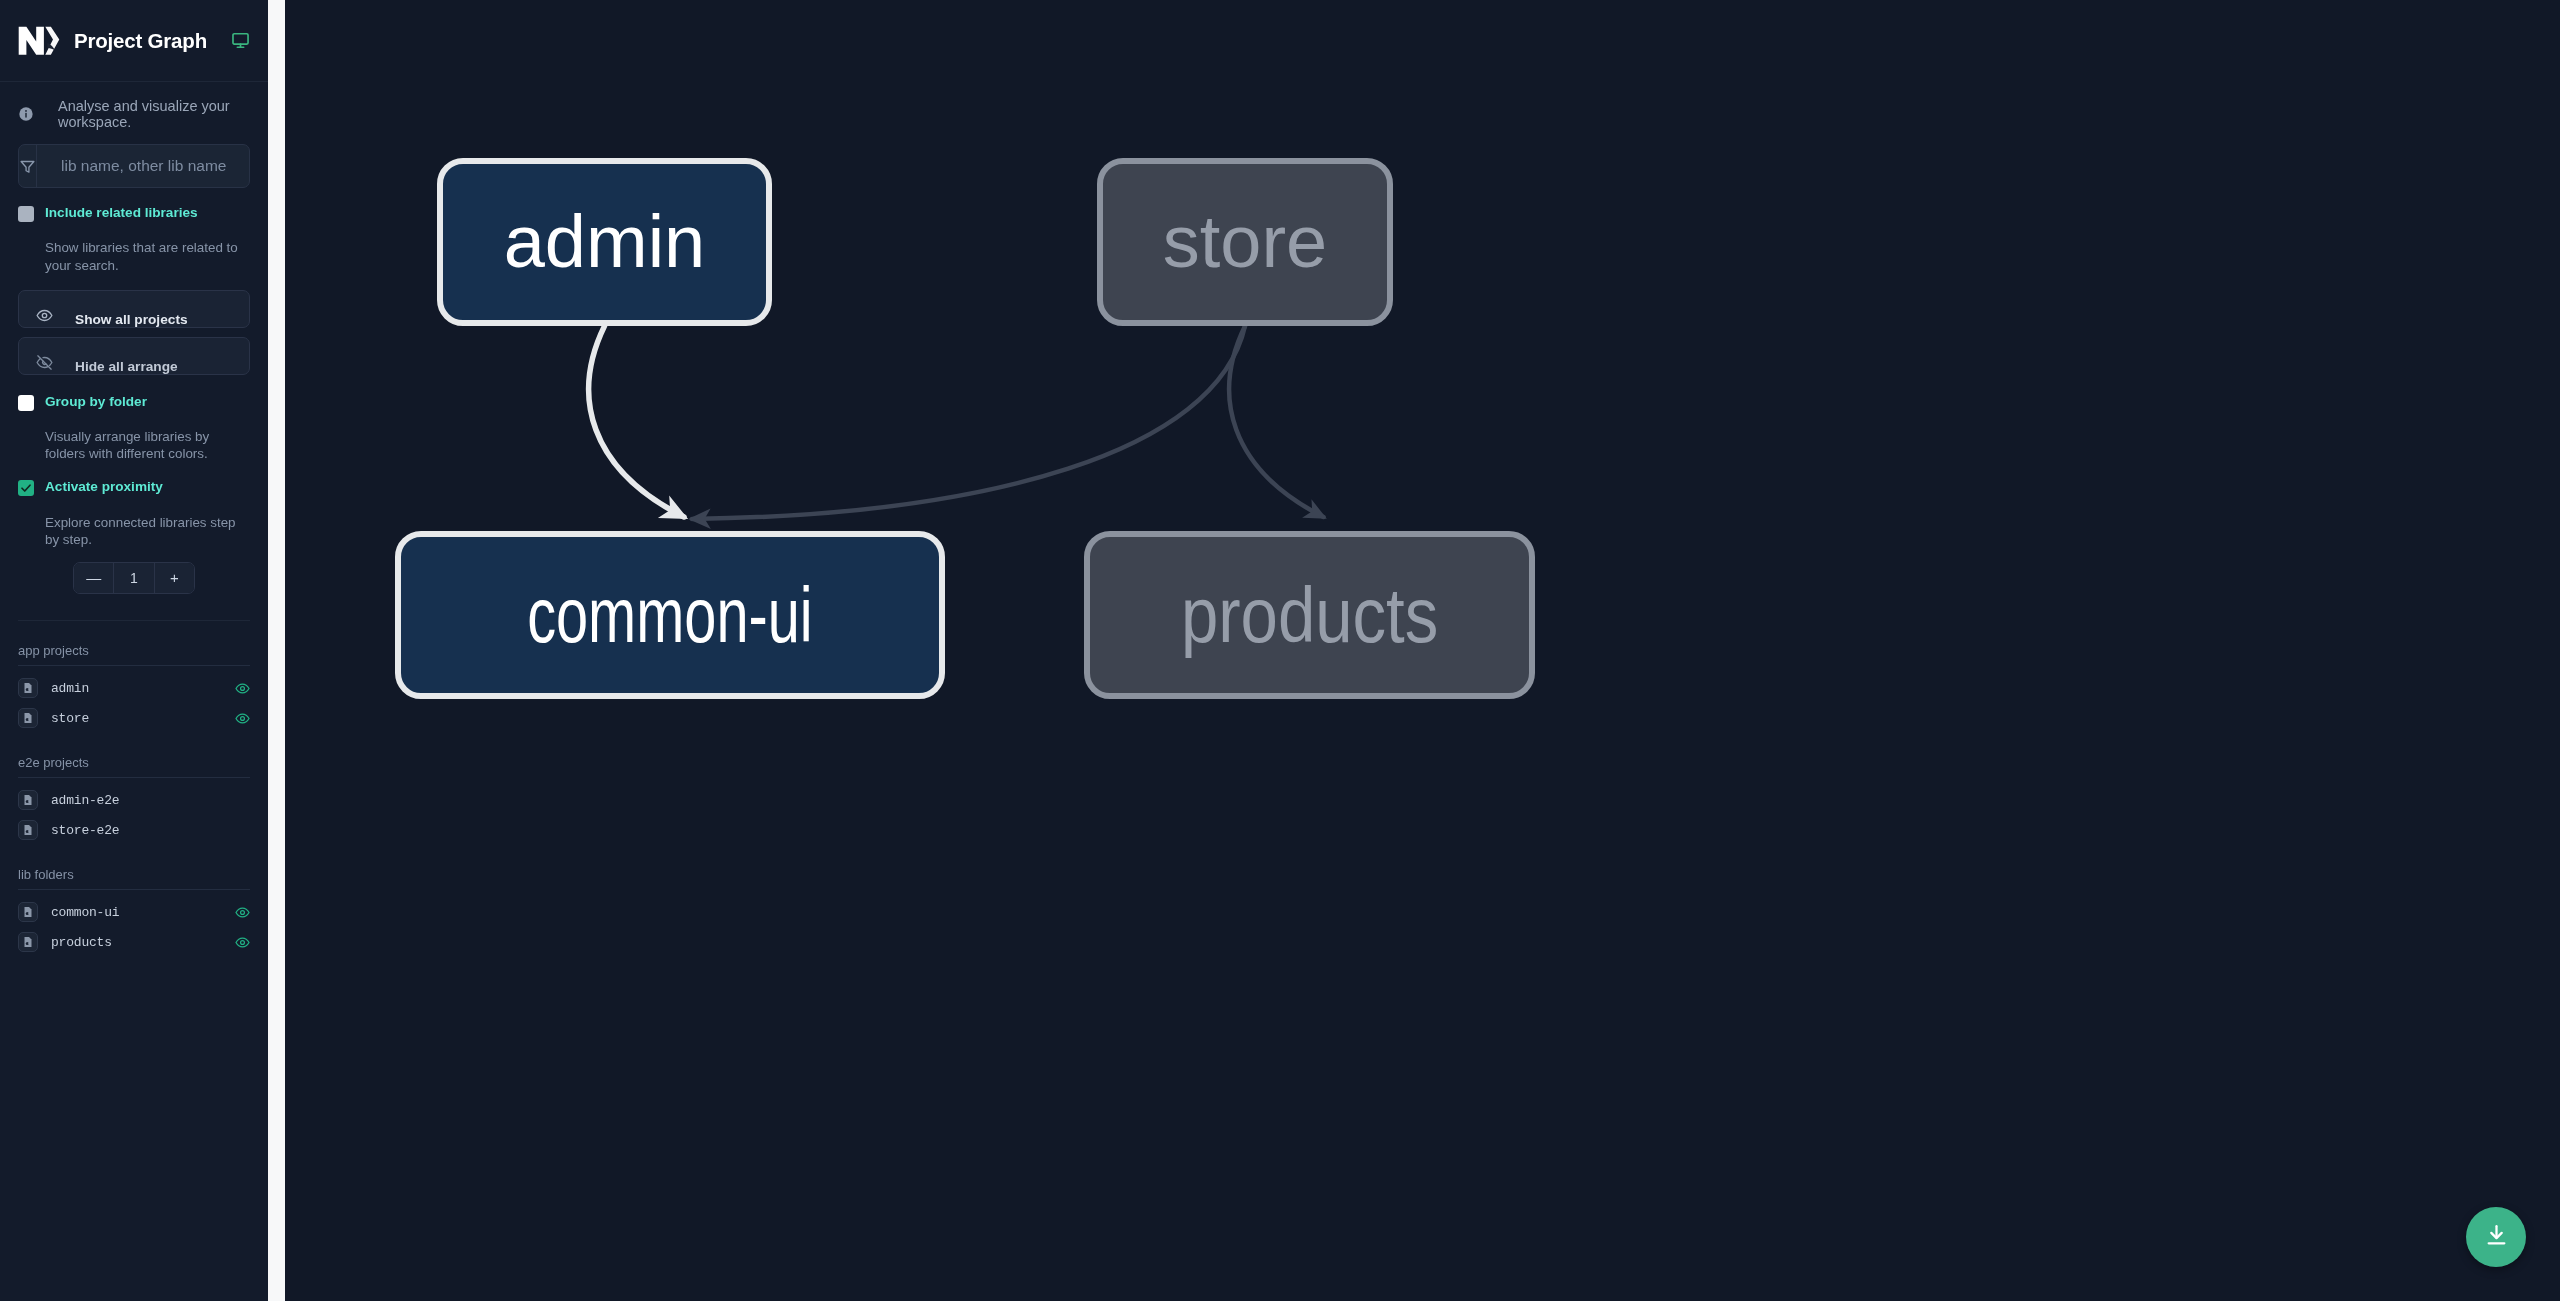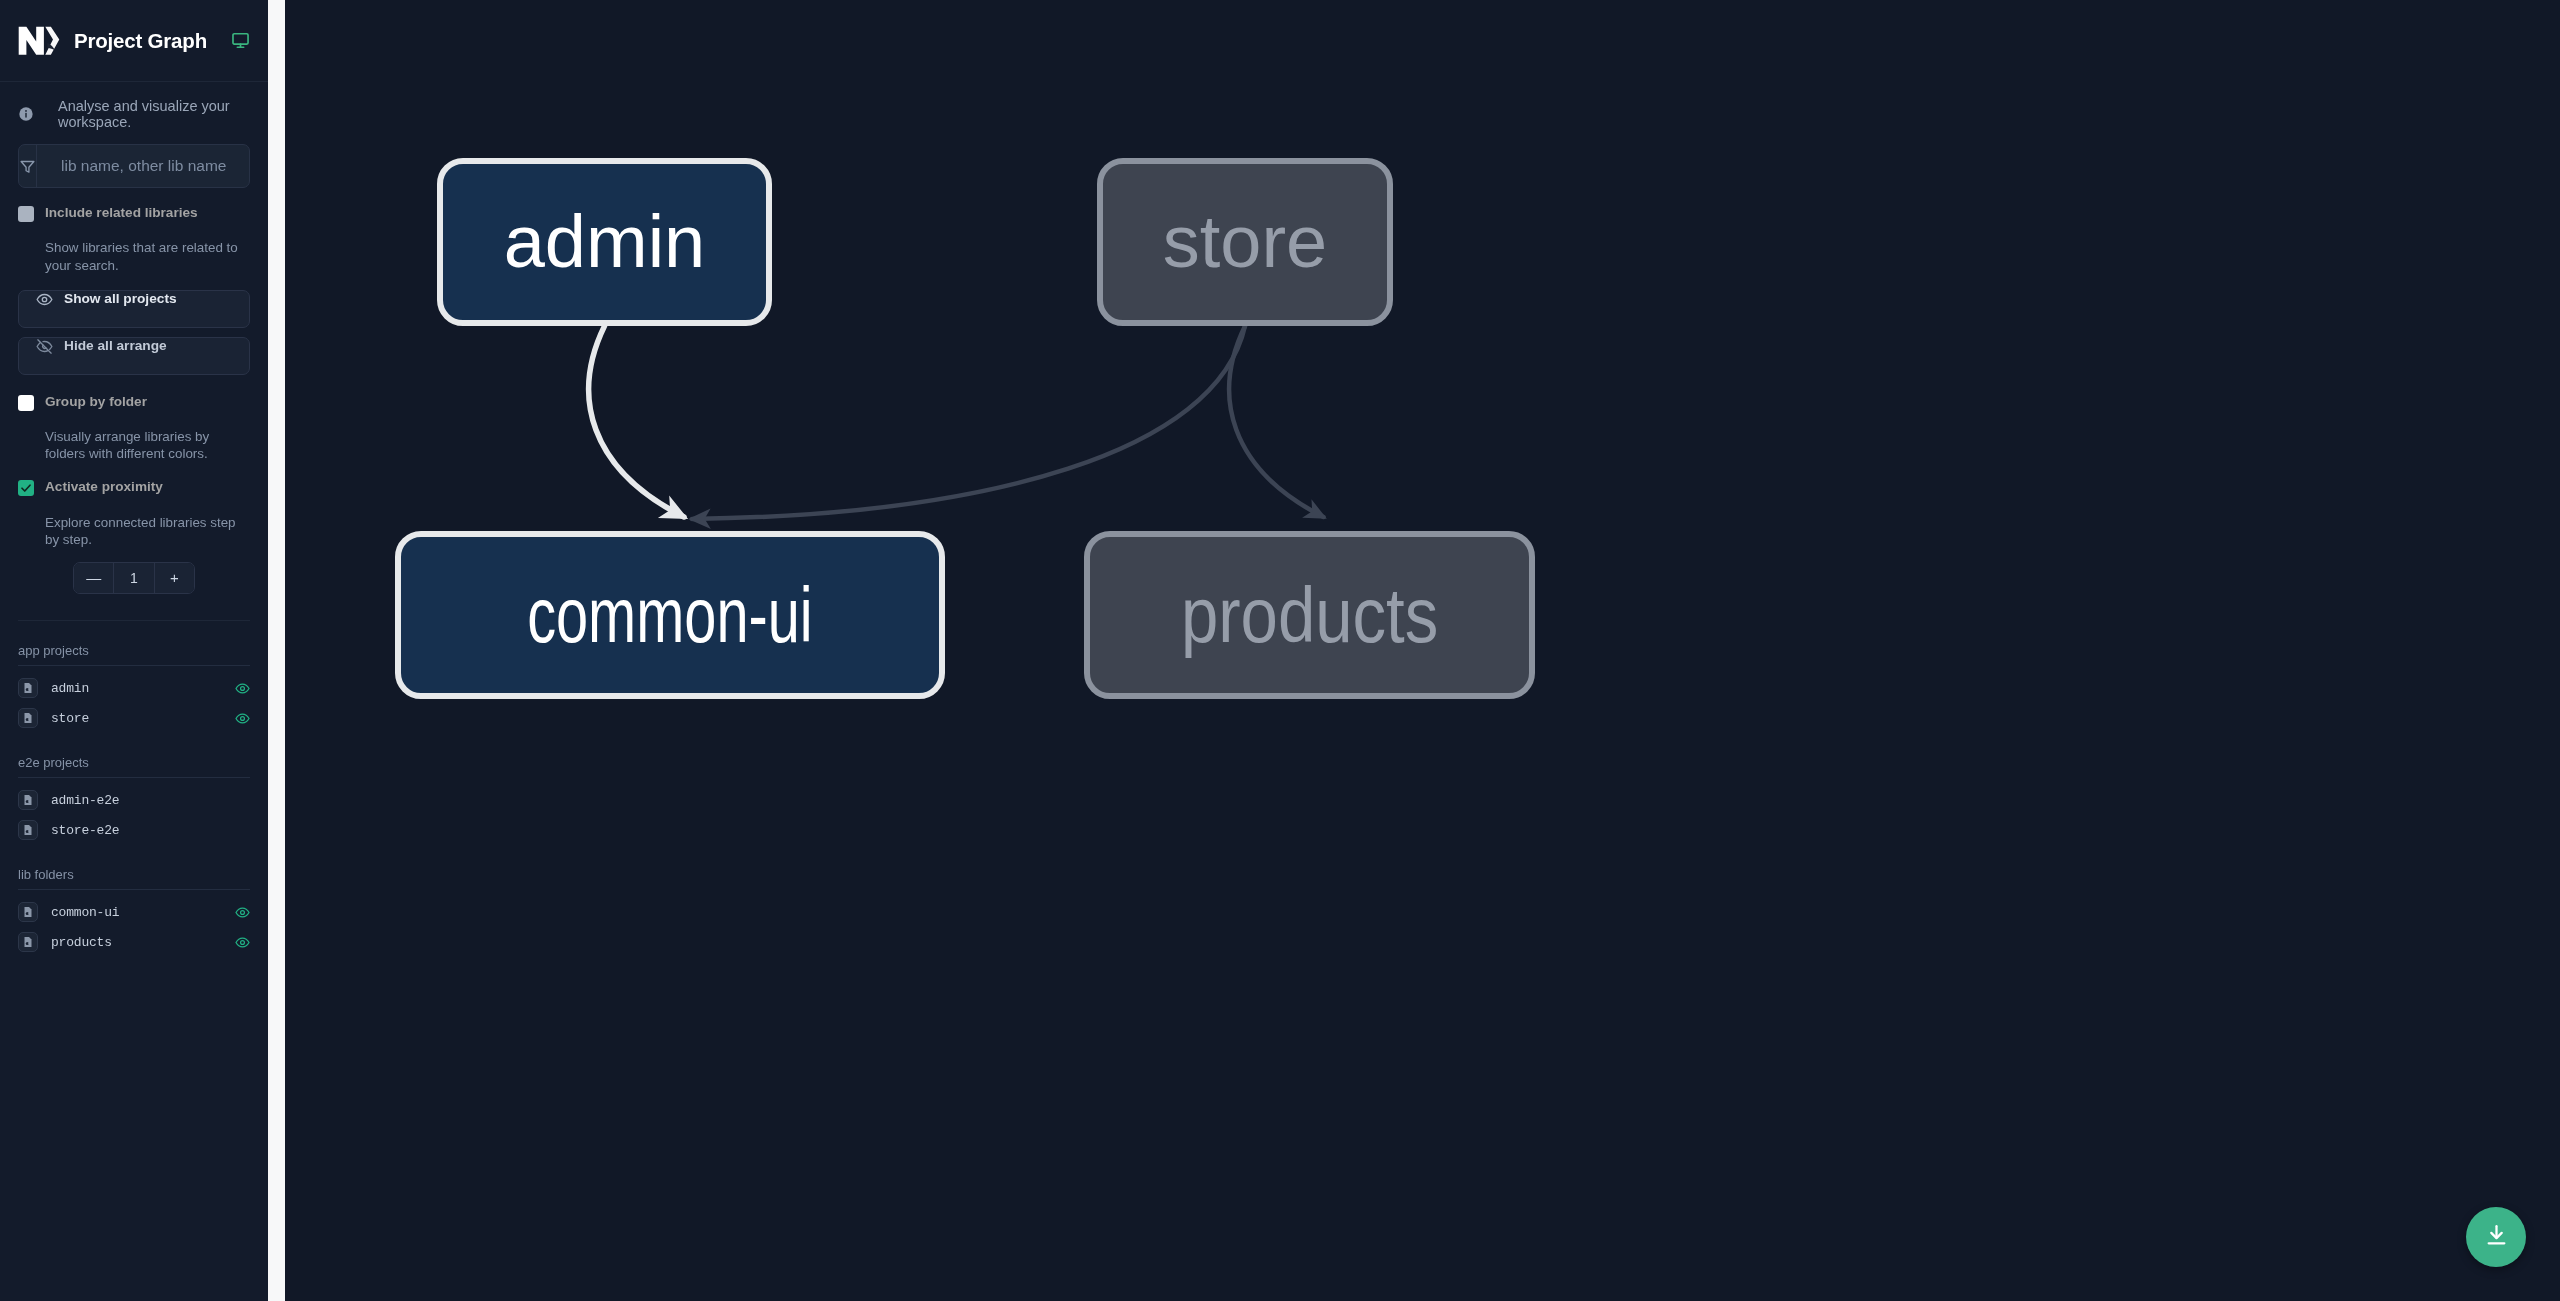--- a/index.html
+++ b/index.html
@@ -71,26 +71,26 @@
   .check-row { display: flex; gap: 11px; align-items: flex-start; margin-bottom: 16px; }
   .cbox {
     width: 16px; height: 16px; flex: 0 0 16px; margin-top: 2px;
     border-radius: 3px; background: #aab3c0;
     display: flex; align-items: center; justify-content: center;
   }
   .cbox.white { background: #ffffff; }
   .cbox.checked { background: #21b184; }
   .cbox svg { width: 12px; height: 12px; color: #10261f; }
   .check-txt { line-height: 1.28; }
-  .check-title { font-size: 13.6px; font-weight: 700; color: #a3a3a3; display: block; }
+  .check-title { font-size: 13.6px; font-weight: 700; color: #5eead4; display: block; }
   .check-sub { font-size: 13.4px; color: #8794a8; display: block; margin-top: 18px; }
 
   .big-btn {
     width: 100%; height: 38px;
-    display: flex; align-items: flex-start; gap: 11px;
+    display: flex; align-items: flex-end; gap: 22px;
     padding-left: 17px;
     background: #1a2334;
     border: 1px solid #2a3purple;
     border: 1px solid #2a3348;
     border-radius: 7px;
     color: #e3e8f0; font-size: 13.7px; font-weight: 700;
     cursor: pointer; margin-bottom: 9px;
     font-family: "Liberation Sans", sans-serif;
   }
   .big-btn svg { width: 17px; height: 17px; color: #a9b4c4; flex: 0 0 17px; }

